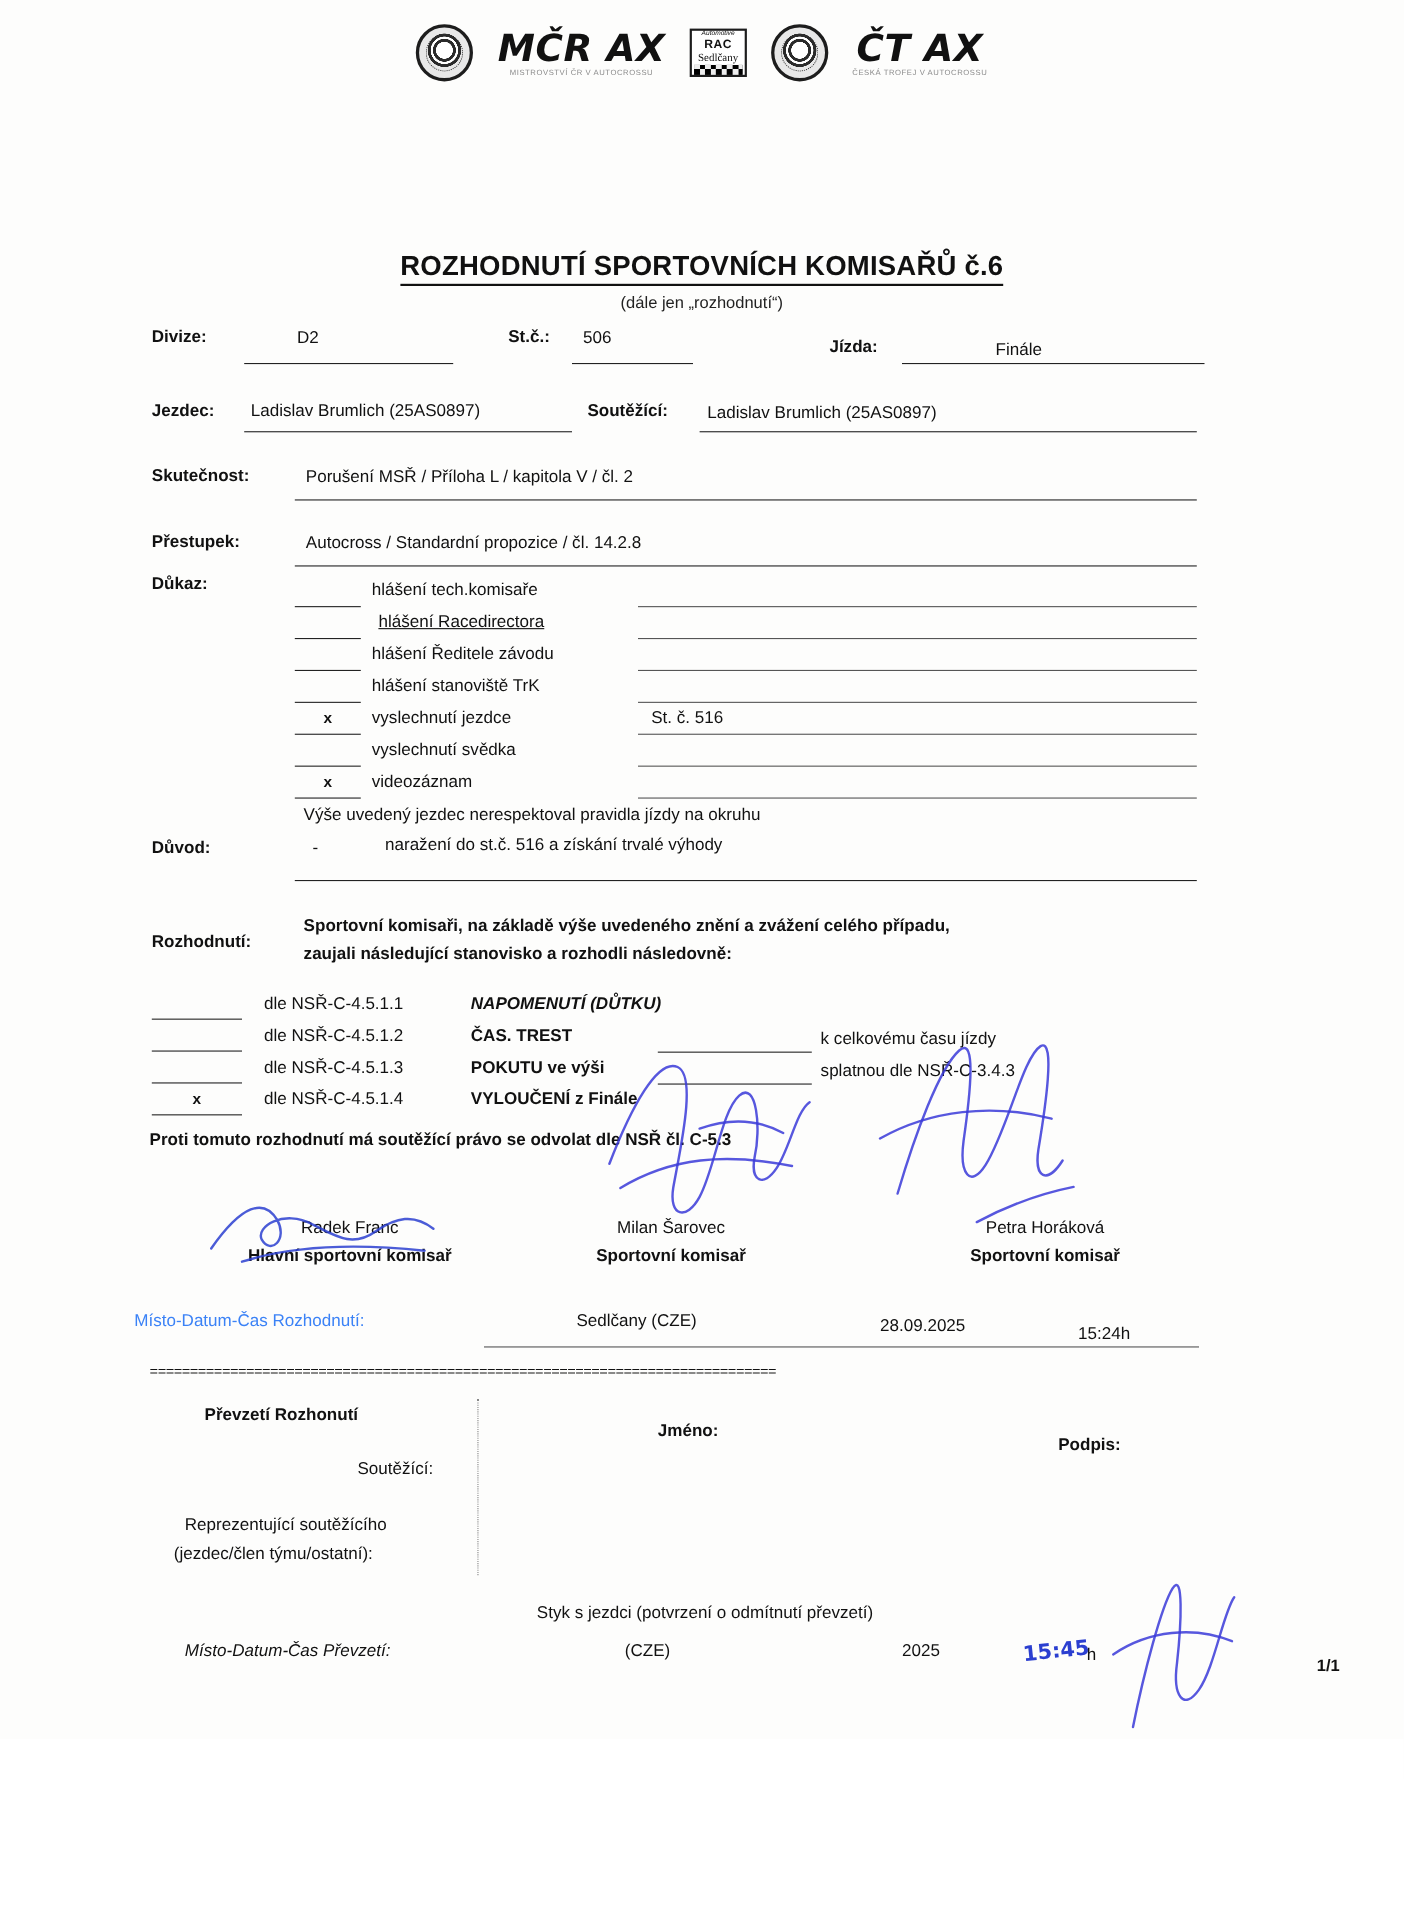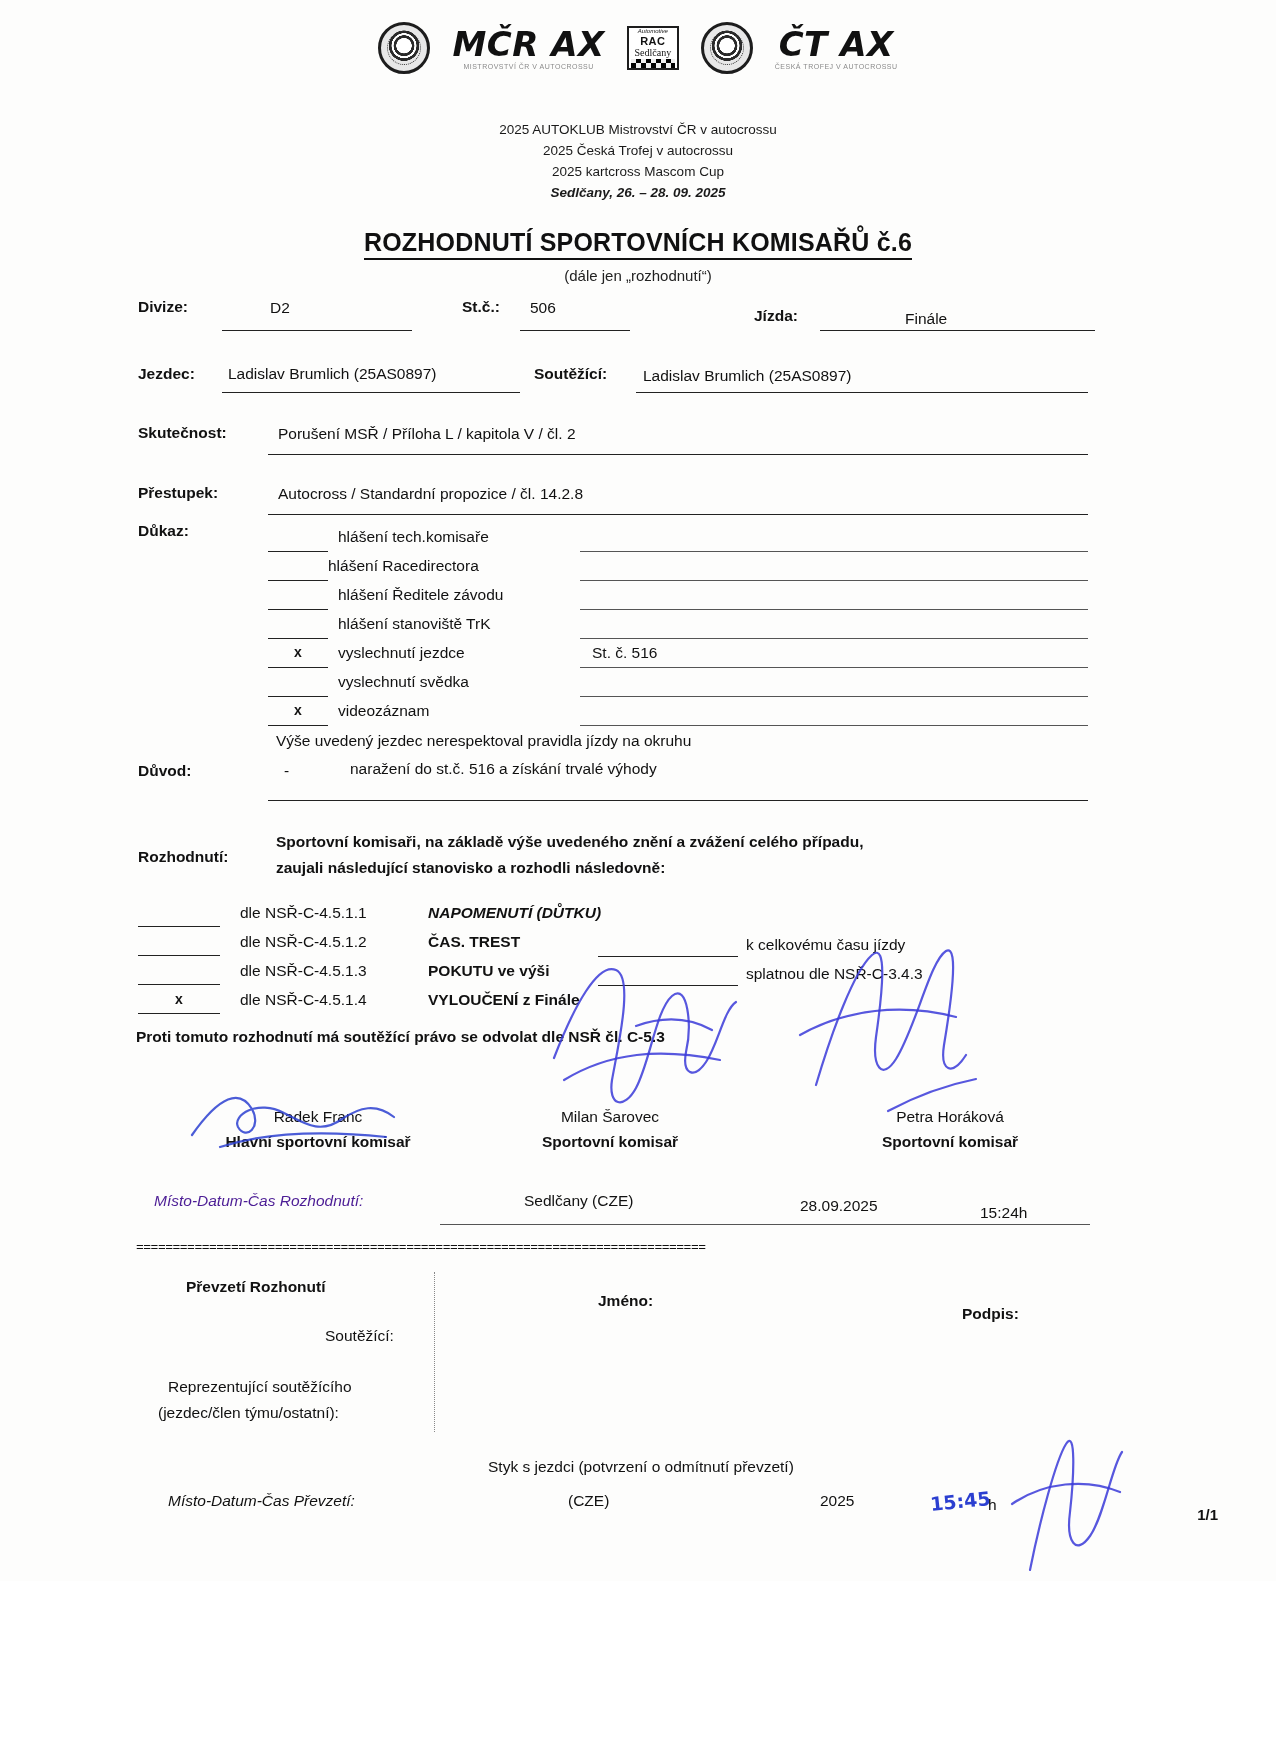--- a/index.html
+++ b/index.html
@@ -167,26 +167,20 @@
       <div class="t3">Sedlčany</div>
       <div class="checks"></div>
     </div>
     <div class="logo-emblem"></div>
     <div style="display:flex;flex-direction:column;align-items:center;">
       <div class="logo-word">ČT AX</div>
       <div class="logo-sub">ČESKÁ TROFEJ V AUTOCROSSU</div>
     </div>
   </div>
 
-  <div class="title-block">
-    <div>2025 AUTOKLUB Mistrovství ČR v autocrossu</div>
-    <div>2025 Česká Trofej v autocrossu</div>
-    <div>2025 kartcross Mascom Cup</div>
-    <div class="bold-it">Sedlčany, 26. – 28. 09. 2025</div>
-  </div>
 
   <div class="doc-title">
     <span>ROZHODNUTÍ SPORTOVNÍCH KOMISAŘŮ č.6</span>
   </div>
   <div class="doc-subtitle">(dále jen „rozhodnutí“)</div>
 
   <div class="abs lbl" style="left:138px; top:298px;">Divize:</div>
   <div class="abs val" style="left:228px; top:299px;margin-left:42px;">D2</div>
   <div class="rule" style="left:222px; top:330px; width:190px;"></div>
 
@@ -217,21 +211,21 @@
   <div class="abs lbl" style="left:138px; top:522px;">Důkaz:</div>
 
   <div class="abs x-mark" style="left:268px; top:528px; width:60px;"></div>
   <div class="rule" style="left:268px; top:551px; width:60px;"></div>
   <div class="abs val" style="left:338px; top:528px;">hlášení tech.komisaře</div>
   <div class="abs val" style="left:588px; top:528px;"></div>
   <div class="rule-light" style="left:580px; top:551px; width:508px;"></div>
 
   <div class="abs x-mark" style="left:268px; top:557px; width:60px;"></div>
   <div class="rule" style="left:268px; top:580px; width:60px;"></div>
-  <div class="abs val" style="left:328px; top:557px;">hlášení Racedirectora</div>
+  <div class="abs val" style="left:344px; top:557px;text-decoration:underline;">hlášení Racedirectora</div>
   <div class="abs val" style="left:588px; top:557px;"></div>
   <div class="rule-light" style="left:580px; top:580px; width:508px;"></div>
 
   <div class="abs x-mark" style="left:268px; top:586px; width:60px;"></div>
   <div class="rule" style="left:268px; top:609px; width:60px;"></div>
   <div class="abs val" style="left:338px; top:586px;">hlášení Ředitele závodu</div>
   <div class="abs val" style="left:588px; top:586px;"></div>
   <div class="rule-light" style="left:580px; top:609px; width:508px;"></div>
 
   <div class="abs x-mark" style="left:268px; top:615px; width:60px;"></div>
@@ -313,21 +307,21 @@
     <path d="M24 140 C70 112, 120 108, 180 120"></path>
     <path d="M96 86 C124 76, 150 78, 172 90"></path>
   </svg>
 
   <svg class="sig sig-ink" style="left:790px; top:925px;" width="220" height="210" viewBox="0 0 220 210">
     <path d="M26 160 C42 106, 64 46, 82 30 C98 16, 92 70, 86 112 C82 142, 92 156, 106 134 C126 102, 140 36, 156 26 C170 18, 160 84, 154 120 C150 146, 162 152, 176 130"></path>
     <path d="M10 110 C56 84, 112 78, 166 92"></path>
     <path d="M98 186 C128 170, 156 160, 186 154"></path>
   </svg>
 
-  <div class="abs" style="left:154px; top:1192px; font-size:15.5px; font-style:italic; color:#4c1d95;">Místo-Datum-Čas Rozhodnutí:</div>
+  <div class="abs" style="left:122px; top:1192px; font-size:15.5px; color:#3b82f6;">Místo-Datum-Čas Rozhodnutí:</div>
   <div class="abs val" style="left:524px; top:1192px;">Sedlčany (CZE)</div>
   <div class="abs val" style="left:800px; top:1197px;">28.09.2025</div>
   <div class="abs val" style="left:980px; top:1204px;">15:24h</div>
   <div class="rule-light" style="left:440px; top:1224px; width:650px;"></div>
 
   <div class="eqsep" style="left:136px; top:1240px; width:960px;">==============================================================================</div>
 
   <div class="abs bold-line" style="left:186px; top:1278px;">Převzetí Rozhonutí</div>
   <div class="abs bold-line" style="left:598px; top:1292px;">Jméno:</div>
   <div class="abs bold-line" style="left:962px; top:1305px;">Podpis:</div>

